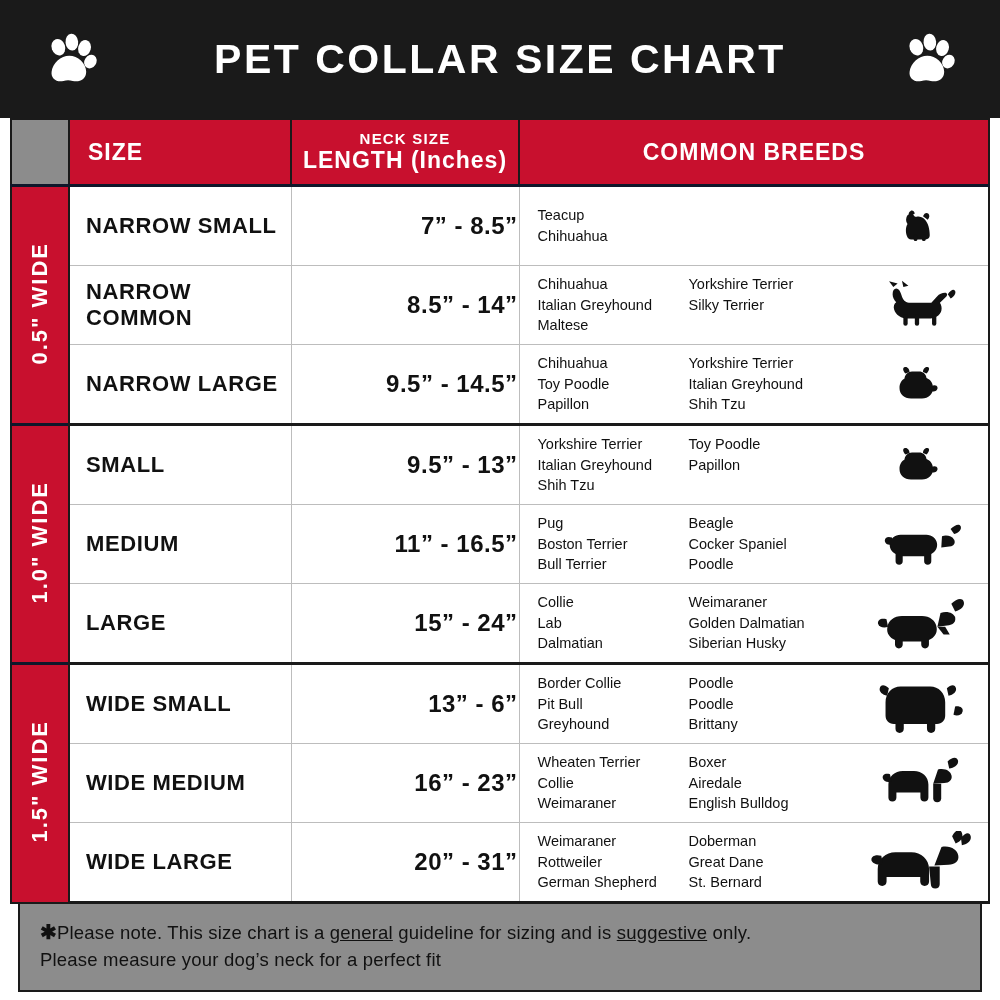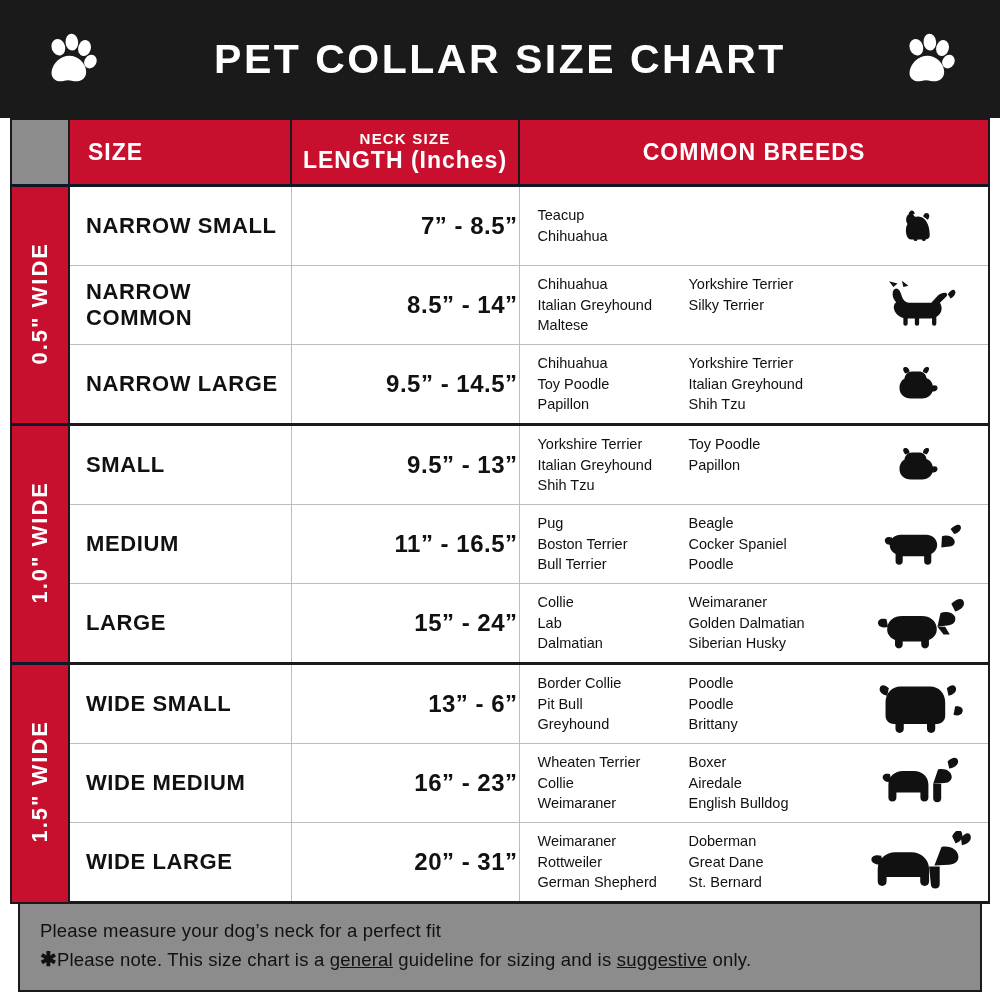--- a/index.html
+++ b/index.html
@@ -493,19 +493,19 @@
                   </svg>
                 </div>
               </div>
             </td>
           </tr>
         </tbody>
     </table>
   </div>
 
   <div class="footer">
-    <div class="footer-line">Please measure your dog’s neck for a perfect fit</div>
     <div class="footer-line">
       <span class="star">✱</span><span>Please note. This size chart is a </span><span class="u">general</span><span> guideline for sizing and is </span><span class="u">suggestive</span><span> only.</span>
     </div>
+    <div class="footer-line">Please measure your dog’s neck for a perfect fit</div>
   </div>
 
 </div>
 
 </body></html>

